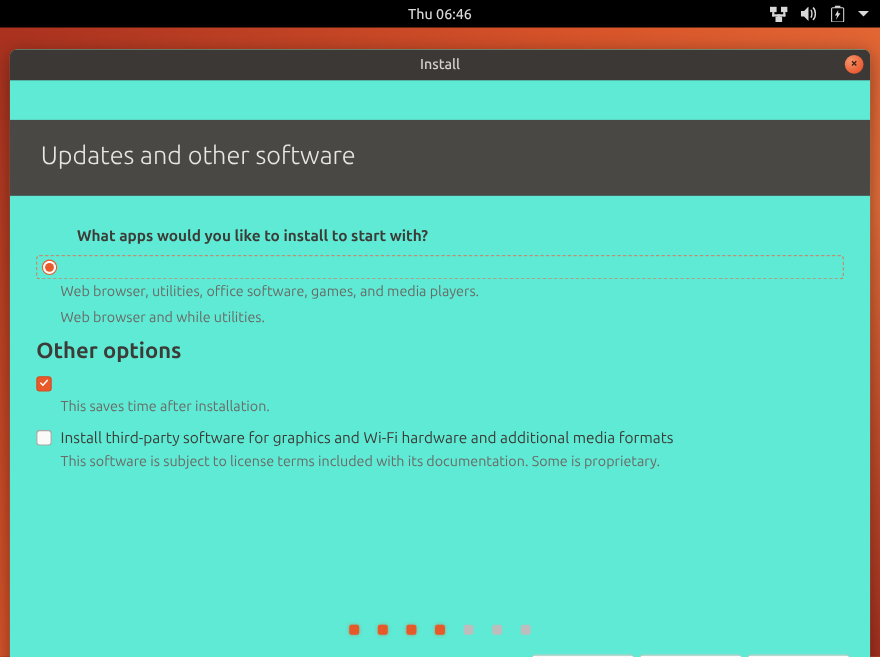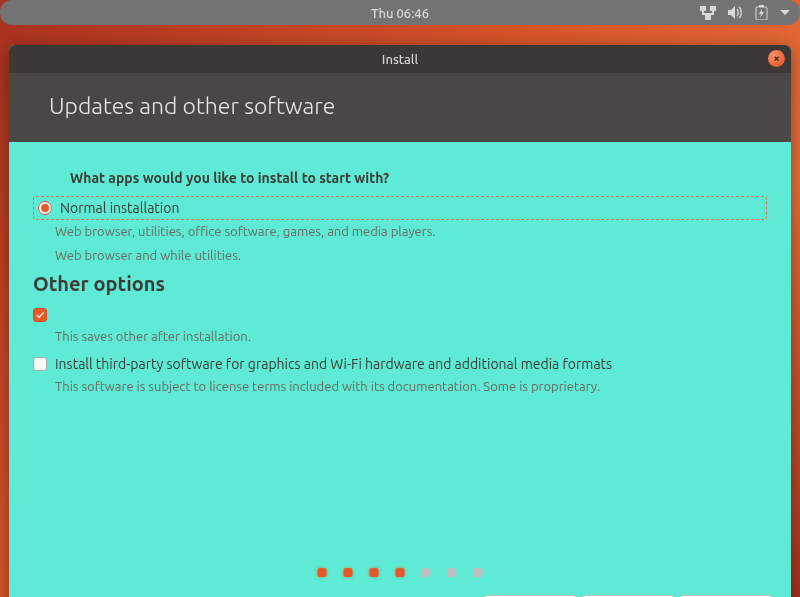--- a/index.html
+++ b/index.html
@@ -1,24 +1,24 @@
 <!DOCTYPE html>
 <html><head>
   <meta charset="utf-8">
   <style>
     * { margin: 0; padding: 0; box-sizing: border-box; font-family: Ubuntu, "Segoe UI", sans-serif; }
     body { width: 800px; height: 597px; background: linear-gradient(135deg, #a8301f 0%, #d8542a 40%, #e86f3a 70%, #a8301f 100%); overflow: hidden; }
-    .menubar { height: 25px; background: #737373; display: flex; align-items: center; justify-content: center; color: #d8d8d8; font-size: 13px; font-weight: 500; position: relative; border-radius: 12px; }
+    .menubar { height: 25px; background: #000000; display: flex; align-items: center; justify-content: center; color: #d8d8d8; font-size: 13px; font-weight: 500; position: relative; }
     .menubar-right { position: absolute; right: 10px; display: flex; align-items: center; gap: 12px; }
     .menubar-right svg { fill: #d8d8d8; }
     .window { position: absolute; left: 9px; top: 45px; width: 782px; height: 592px; background: #5eead4; border-radius: 6px 6px 0 0; overflow: hidden; box-shadow: 0 4px 18px rgba(0,0,0,0.4); }
     .titlebar { height: 28px; background: #3b3835; display: flex; align-items: center; justify-content: center; color: #d6d4d2; font-size: 13px; font-weight: 500; position: relative; }
     .close-btn { position: absolute; right: 6px; top: 5px; width: 17px; height: 17px; border-radius: 50%; background: radial-gradient(circle at 30% 30%, #f49268, #e8481e); display: flex; align-items: center; justify-content: center; cursor: pointer; }
     .close-btn span { color: #3b2013; font-size: 11px; line-height: 1; font-weight: bold; }
-    .header { background: #494845; padding: 20px 40px 24px; color: #e8e7e5; font-size: 23px; font-weight: 300; }
+    .header { background: #494845; padding: 20px 28px 24px; color: #e8e7e5; font-size: 23px; font-weight: 300; margin-top: 36px; }
     .content { padding: 28px 24px 0; color: #3c3b37; }
     .question { font-size: 14px; font-weight: 700; margin-bottom: 10px; margin-left: 37px; }
     .option-group { margin-bottom: 6px; }
     .radio-row { display: flex; align-items: center; gap: 8px; padding: 3px 4px; border-radius: 3px; font-size: 14px; }
     .radio-row.selected { border: 1px dashed #e07050; }
     .radio { width: 14px; height: 14px; border-radius: 50%; border: 1px solid #a8a7a3; background: #fafaf9; position: relative; flex-shrink: 0; }
     .radio.checked { border-color: #e55b2e; }
     .radio.checked::after { content: ""; position: absolute; left: 2px; top: 2px; width: 8px; height: 8px; background: #e85a2a; border-radius: 50%; }
     .checkbox-row { display: flex; align-items: center; gap: 8px; padding: 3px 0; font-size: 14px; }
     .checkbox { width: 14px; height: 14px; border-radius: 3px; border: 1px solid #a8a7a3; background: #fafaf9; flex-shrink: 0; display: flex; align-items: center; justify-content: center; }
@@ -69,33 +69,32 @@
         <span>×</span>
       </div>
   </div>
   <div class="header">Updates and other software</div>
   <div class="content">
     <div class="question">What apps would you like to install to start with?</div>
 
     <div class="option-group">
       <div class="radio-row selected">
         <span class="radio checked"></span>
-        <span>Normal installation</span>
       </div>
       <div class="desc">Web browser, utilities, office software, games, and media players.</div>
 
       <div class="desc">Web browser and while utilities.</div>
     </div>
 
     <div class="subheading">Other options</div>
 
     <div class="checkbox-row">
       <span class="checkbox checked"></span>
     </div>
-    <div class="desc">This saves other after installation.</div>
+    <div class="desc">This saves time after installation.</div>
 
     <div class="checkbox-row">
       <span class="checkbox"></span>
       <span>Install third-party software for graphics and Wi-Fi hardware and additional media formats</span>
     </div>
     <div class="desc">This software is subject to license terms included with its documentation. Some is proprietary.</div>
   </div>
 
   <div class="button-bar">
     <button class="btn">Quit</button>

